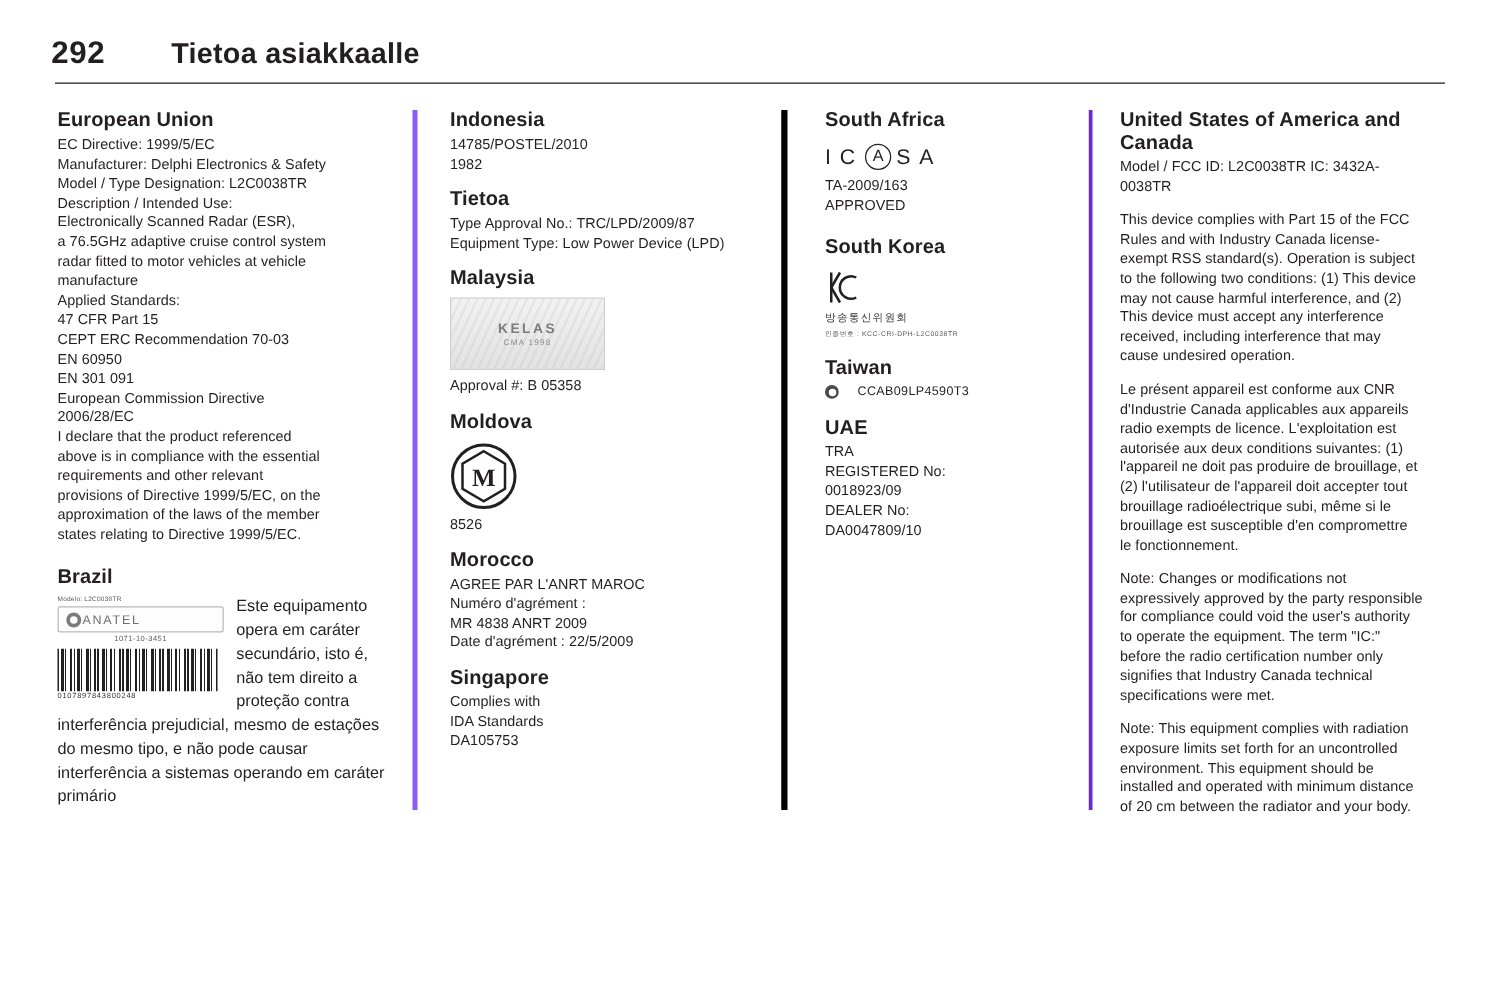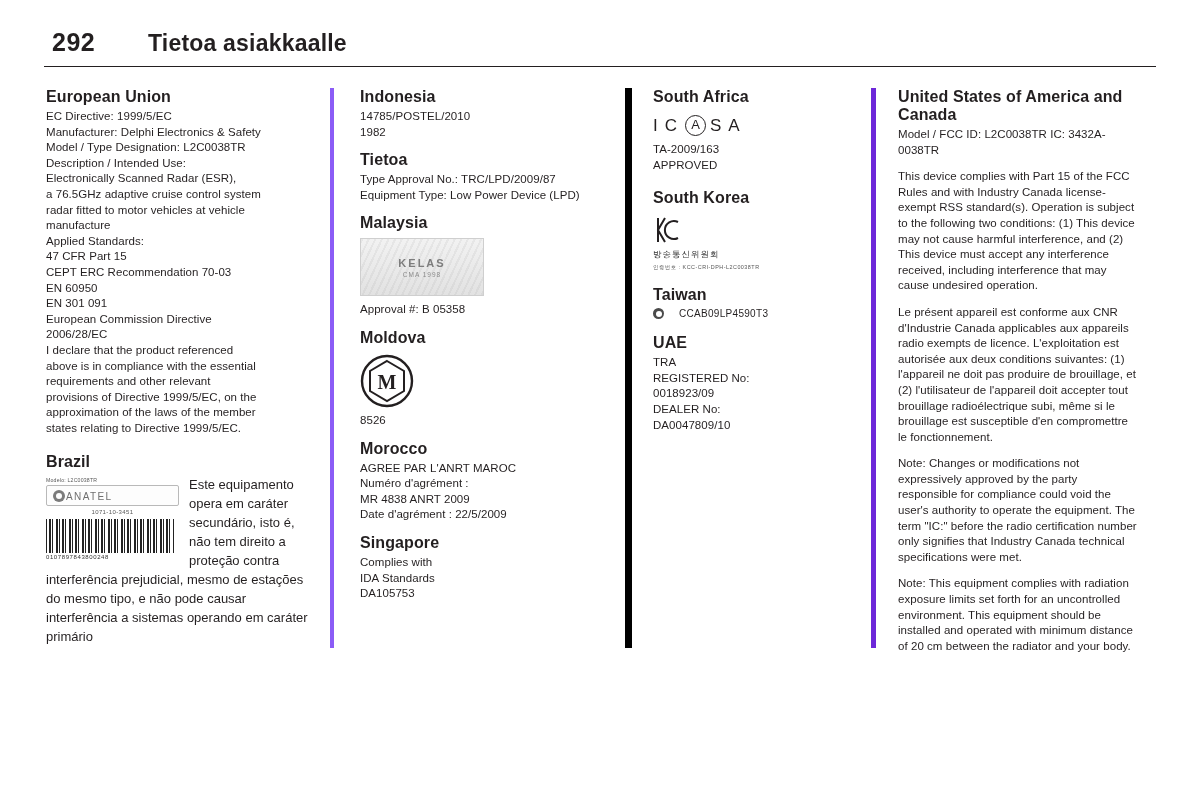--- a/index.html
+++ b/index.html
@@ -17,21 +17,21 @@
   .page {
     position: relative;
     width: 1200px;
     height: 802px;
     background: #ffffff;
   }
 
   
   .page-header {
     position: absolute;
-    left: 52px;
+    left: 41px;
     top: 28px;
     width: 1112px;
     display: flex;
     align-items: baseline;
   }
   .page-number {
     font-size: 25px;
     font-weight: bold;
     letter-spacing: 0.5px;
     color: #231f20;
@@ -61,22 +61,22 @@
     height: 560px;
     display: flex;
   }
   .col {
     position: relative;
     padding-right: 18px;
     box-sizing: border-box;
   }
   .col-1 { width: 284px; }
   .col-2 { width: 295px; border-left: 4px solid #8b5cf6; padding-left: 26px; }
-  .col-3 { width: 246px; border-left: 7px solid #000000; padding-left: 21px; }
-  .col-4 { width: 285px; border-left: 5px solid #6d28d9; padding-left: 22px; }
+  .col-3 { width: 246px; border-left: 5px solid #000000; padding-left: 30px; }
+  .col-4 { width: 285px; border-left: 3px solid #6d28d9; padding-left: 22px; }
 
   .h {
     font-size: 16px;
     font-weight: bold;
     color: #231f20;
     margin: 0 0 3px 0;
     letter-spacing: 0.1px;
   }
   .h.sp { margin-top: 15px; }
   .p {

